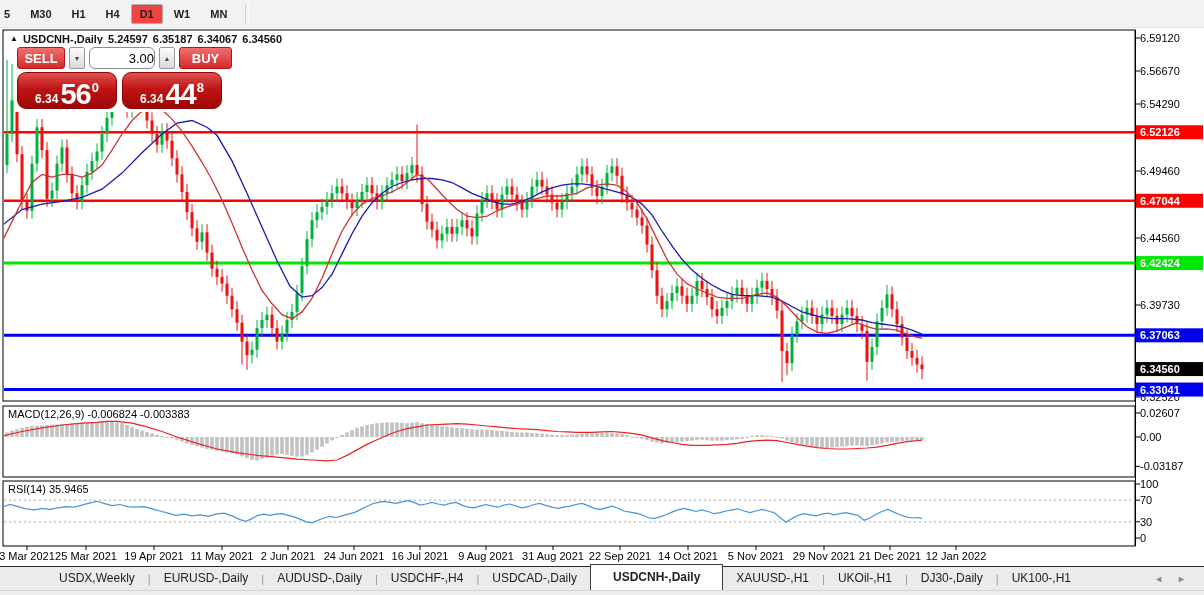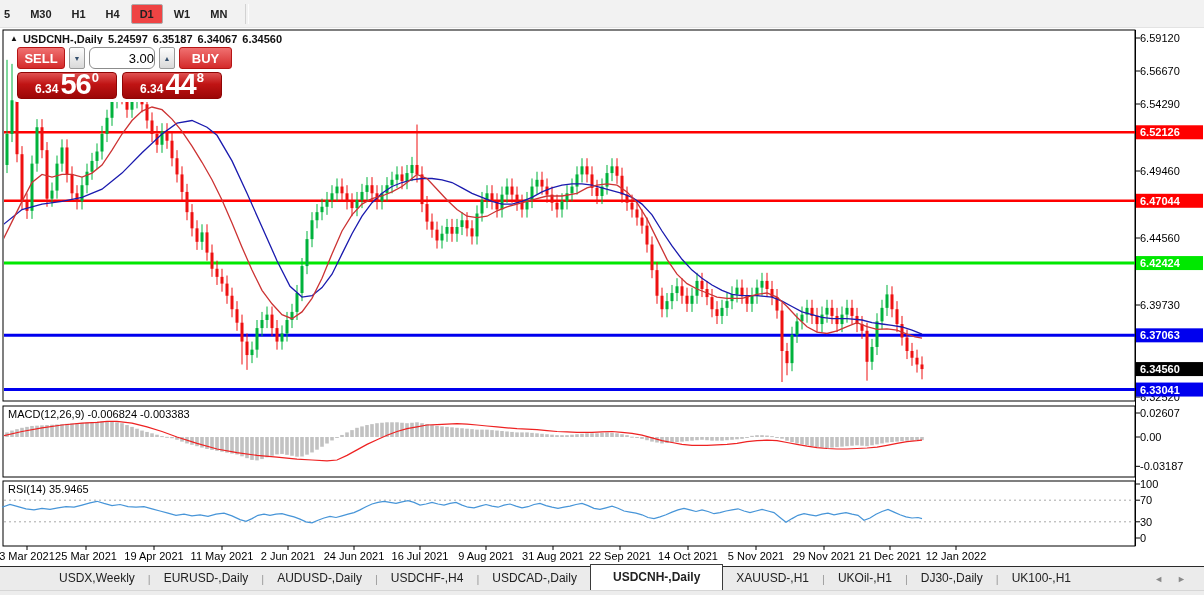--- a/index.html
+++ b/index.html
@@ -43,21 +43,21 @@
   .spin-btn{
     width:16px;display:flex;align-items:center;justify-content:center;font-size:7px;color:#35506e;
     background:linear-gradient(180deg,#fdfdfd,#d9d9d9);border:1px solid #9a9a9a;border-radius:2px;box-sizing:border-box;cursor:pointer;
   }
   .vol-input{
     width:66px;height:22px;border:1px solid #8c8c8c;border-radius:6px;box-sizing:border-box;
     font-family:inherit;font-size:13px;text-align:right;padding:0 0;color:#000;background:#fff;
   }
   .tp-row2{display:flex;gap:5px;margin-top:3px;}
   .price-box{
-    width:100px;height:27px;border-radius:4px;color:#fff;display:flex;align-items:flex-end;justify-content:center;
+    width:100px;height:37px;border-radius:9px;color:#fff;display:flex;align-items:flex-end;justify-content:center;
     background:linear-gradient(180deg,#e05252 0%,#c01414 45%,#9c0707 100%);
     border:1px solid #8f0505;box-sizing:border-box;padding-bottom:1px;cursor:pointer;
   }
   .price-box .pfx{font-size:12px;font-weight:700;margin-right:2px;line-height:15px;}
   .price-box .big{font-size:29px;font-weight:700;line-height:25px;letter-spacing:-1px;}
   .price-box .sup{font-size:13px;font-weight:700;line-height:12px;position:relative;top:-13px;margin-left:1px;}
   
   .tabbar{
     position:absolute;top:566px;left:0;width:1204px;height:24px;background:#ebebeb;border-top:1px solid #2a2a2a;
     display:flex;align-items:flex-end;padding-left:46px;box-sizing:border-box;

